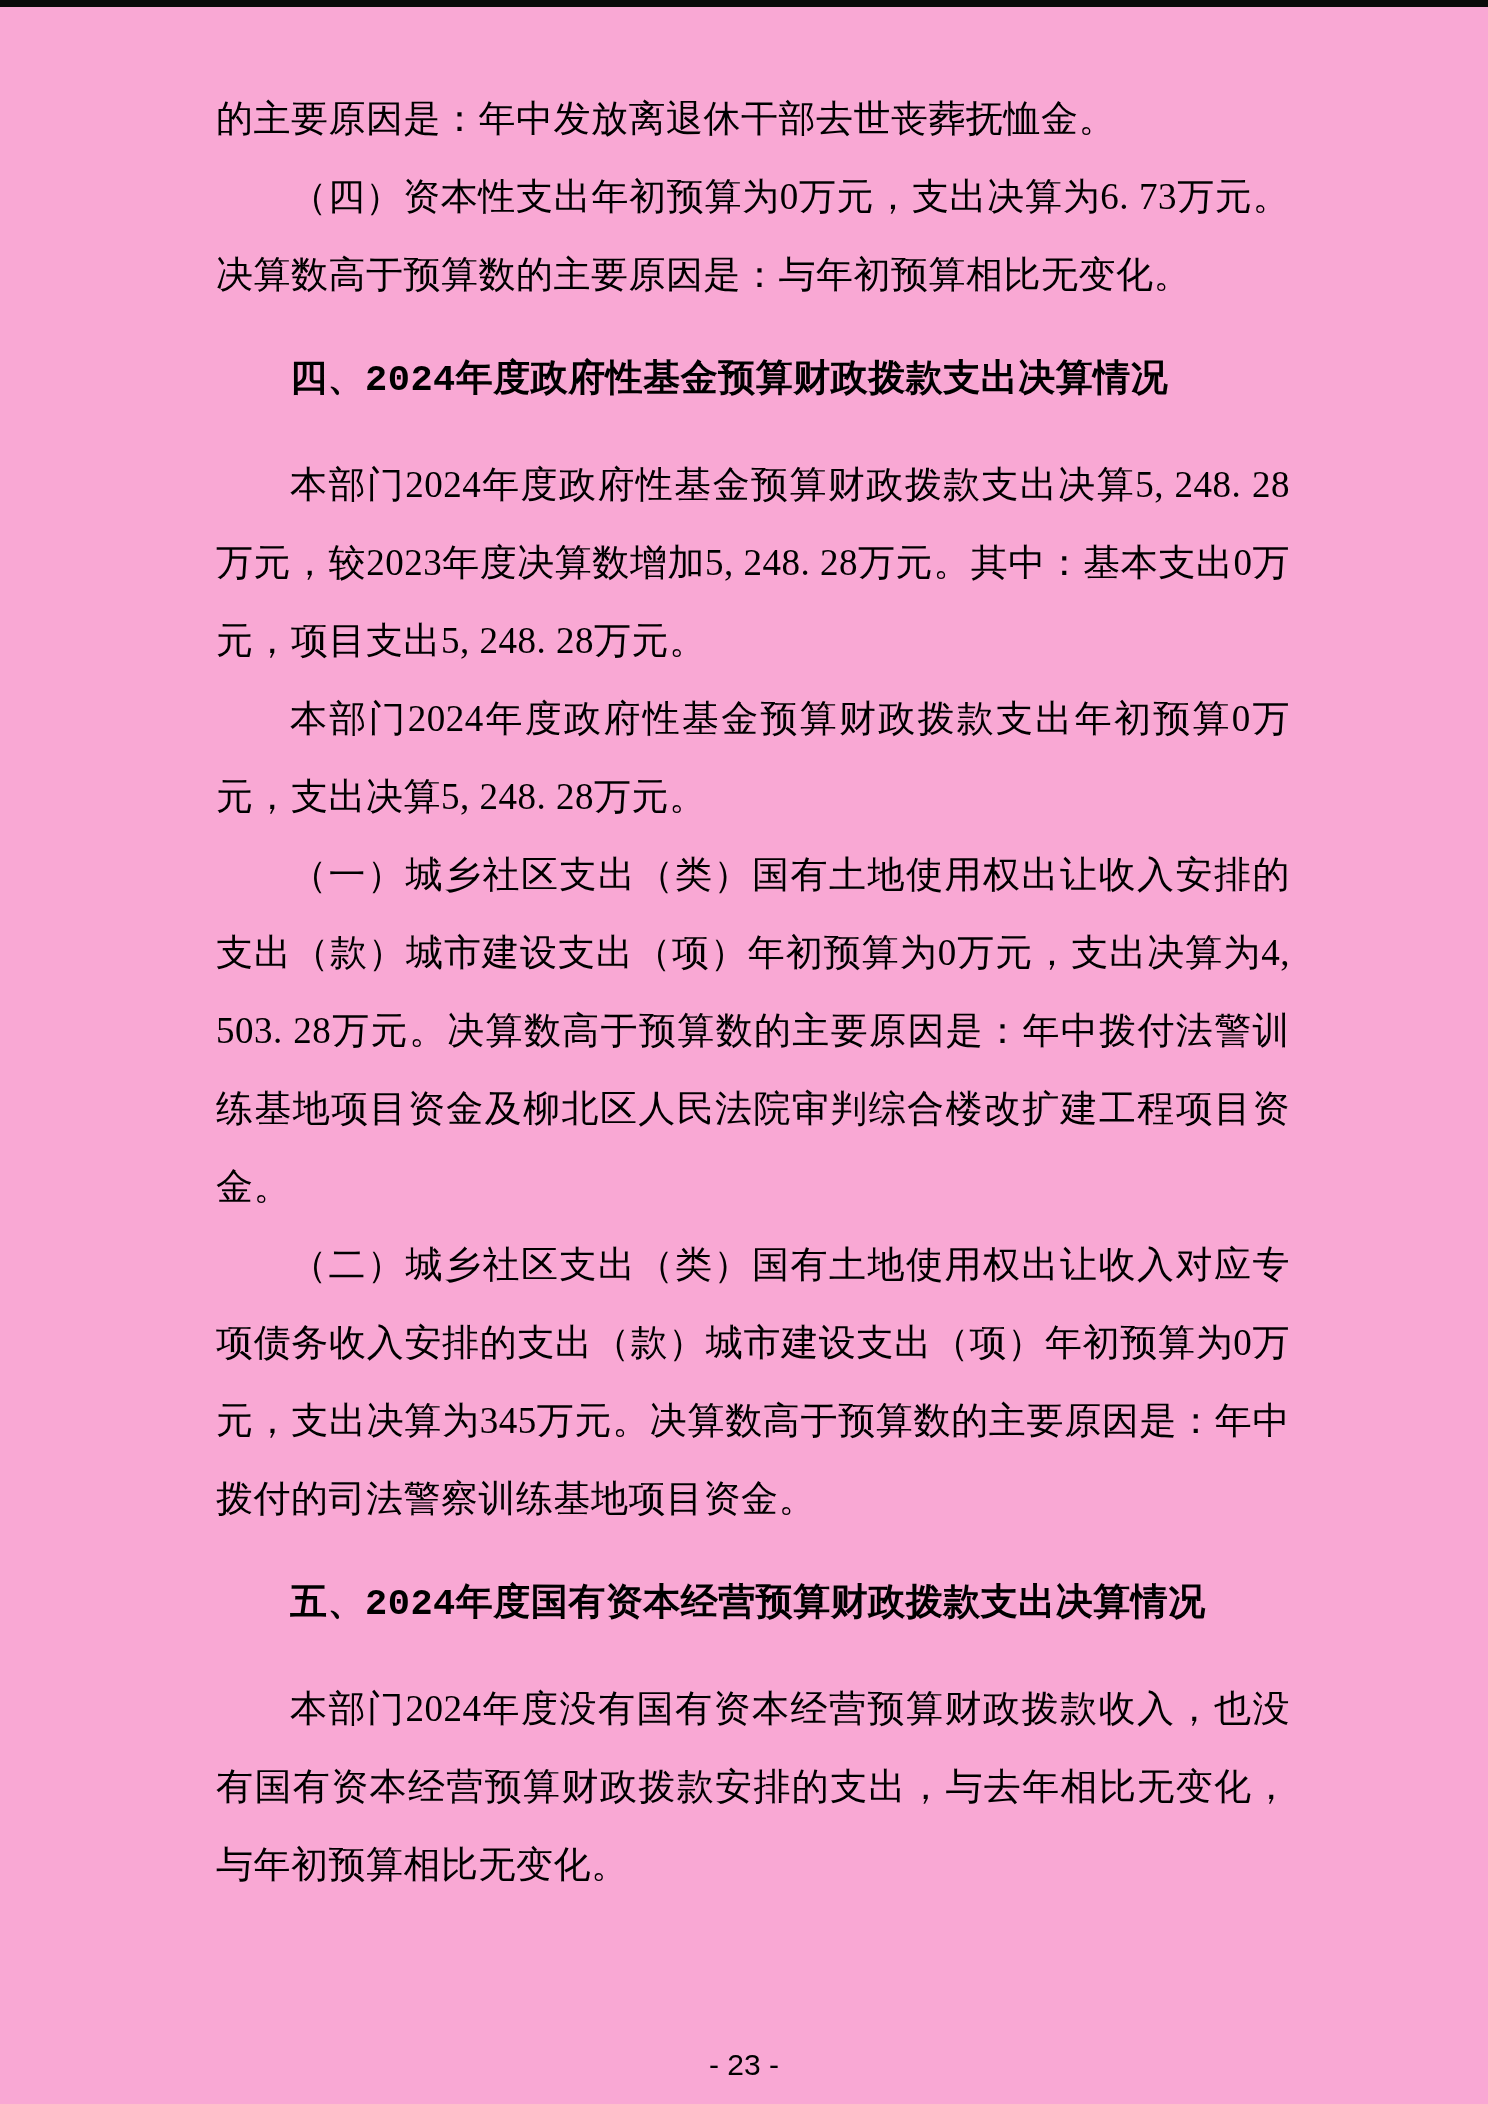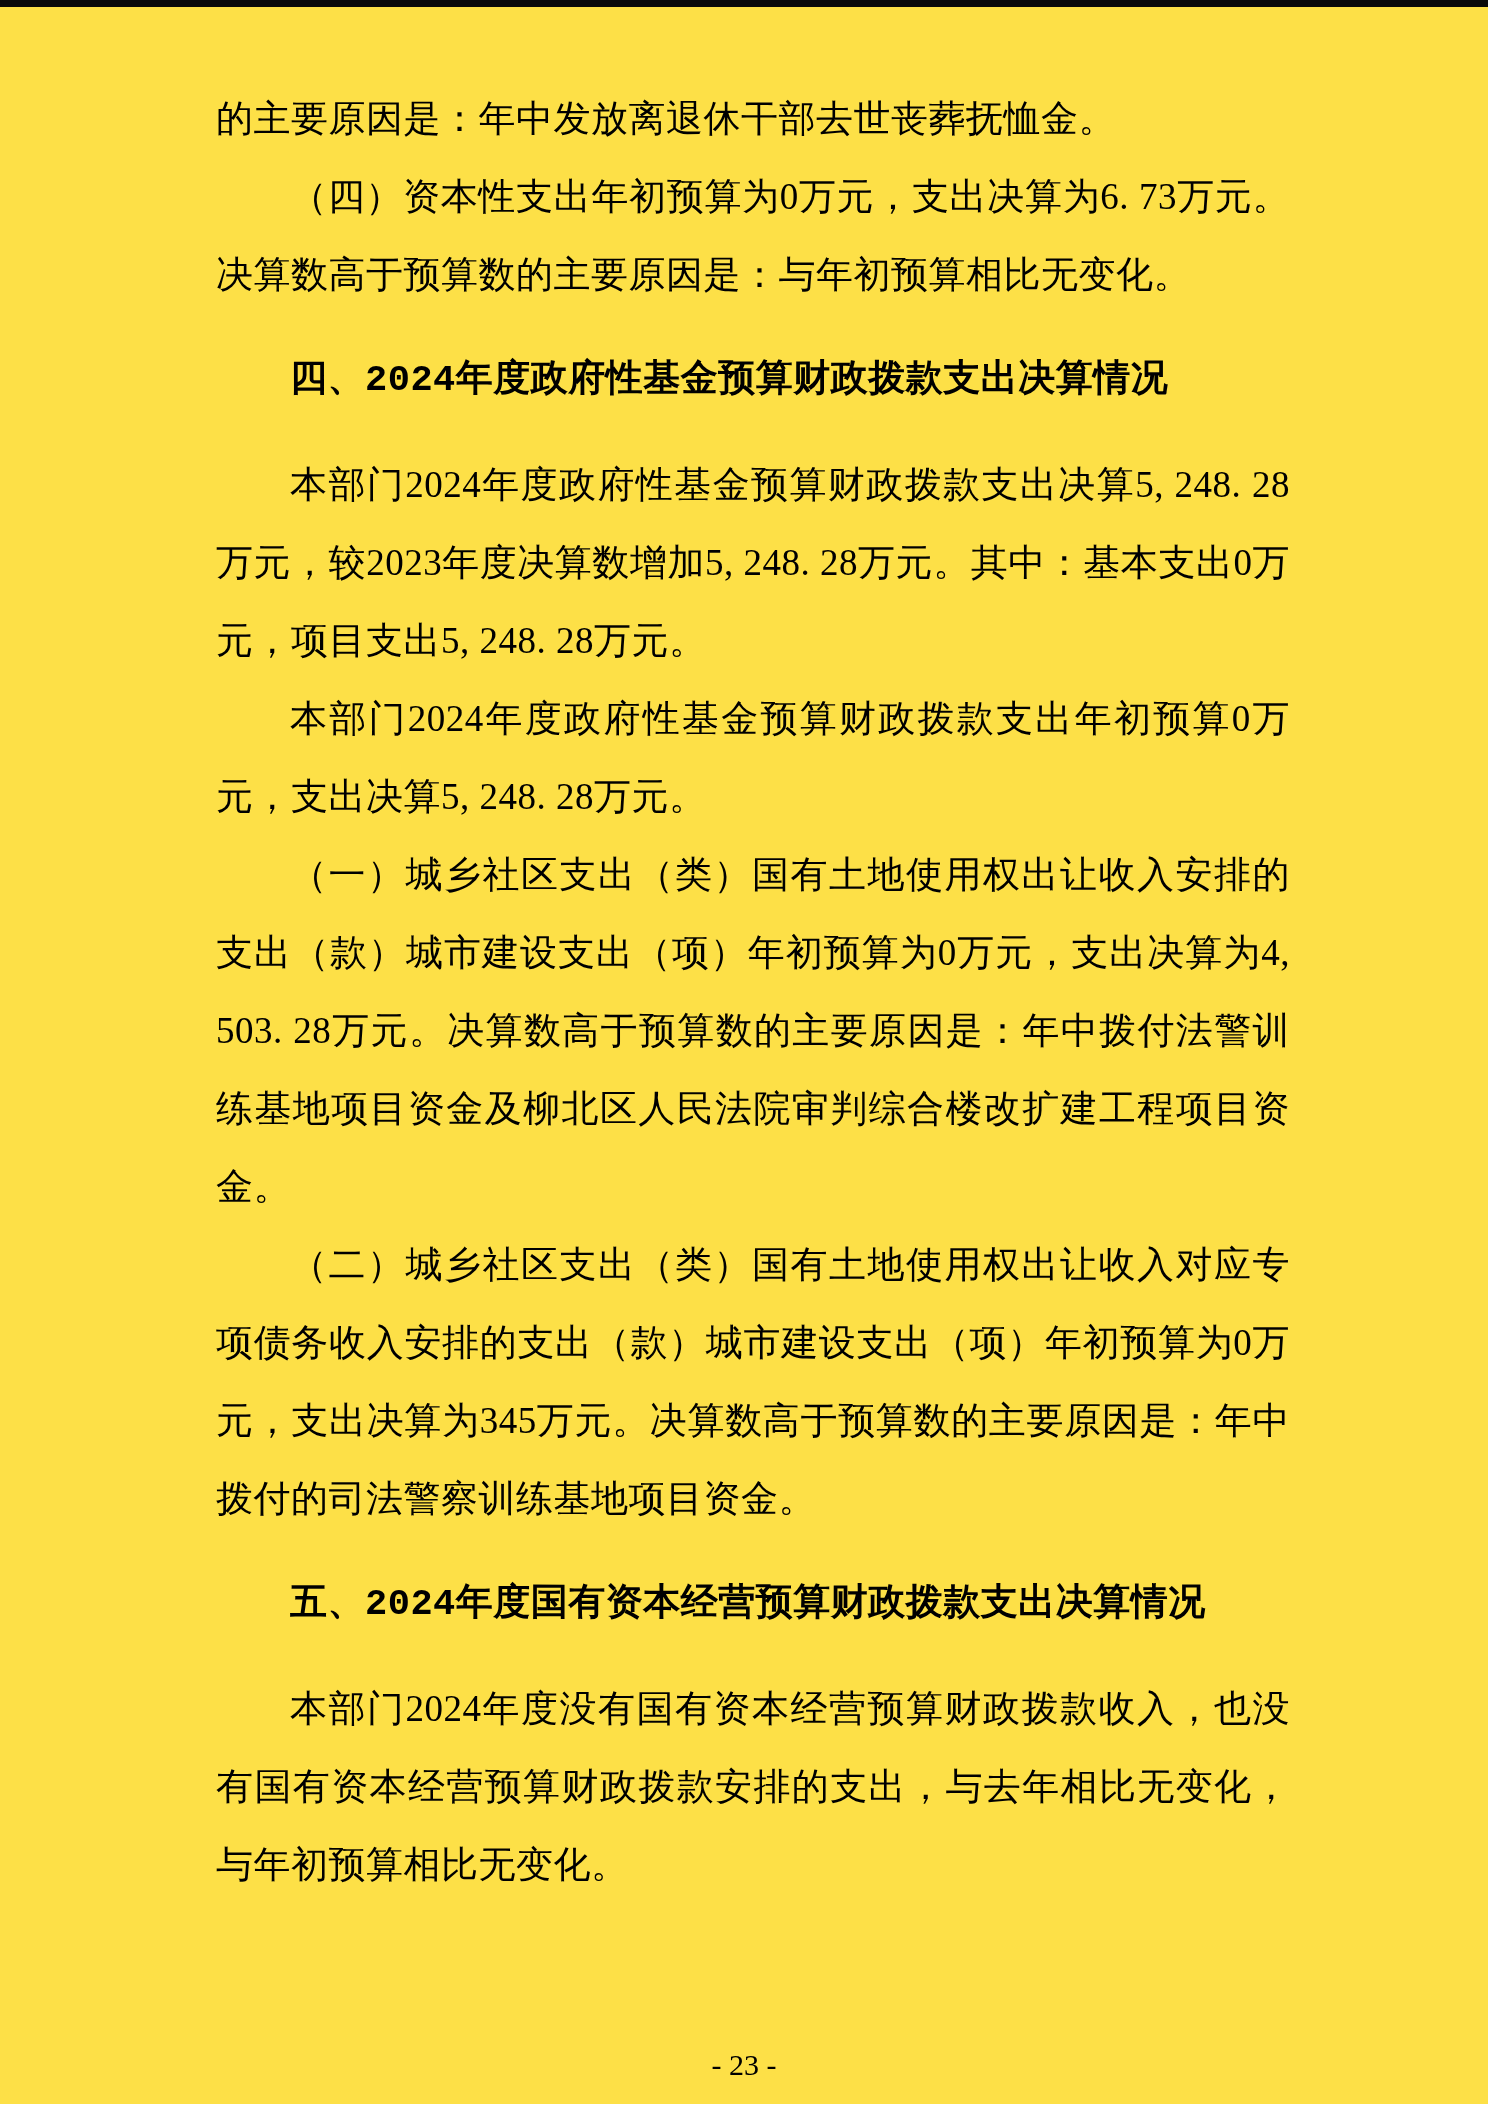--- a/index.html
+++ b/index.html
@@ -4,21 +4,21 @@
 <style>
   html, body {
     margin: 0;
     padding: 0;
     background: #ffffff;
   }
   .page {
     position: relative;
     width: 1488px;
     height: 2104px;
-    background: #fde047;
+    background: #f9a8d4;
     overflow: hidden;
     color: #000000;
   }
   .scan-bar {
     position: absolute;
     top: 0;
     left: 0;
     width: 100%;
     height: 7px;
     background: #0a0a0a;
@@ -51,21 +51,21 @@
     text-indent: 2em;
     letter-spacing: 0.5px;
     color: #000000;
   }
   .footer {
     position: absolute;
     left: 0;
     bottom: 18px;
     width: 100%;
     text-align: center;
-    font-family: Liberation Serif, serif;
+    font-family: Liberation Sans, sans-serif;
     font-size: 30px;
     line-height: 42px;
     color: #000000;
   }
 </style>
 </head>
 <body>
 
 <div class="page">
 

